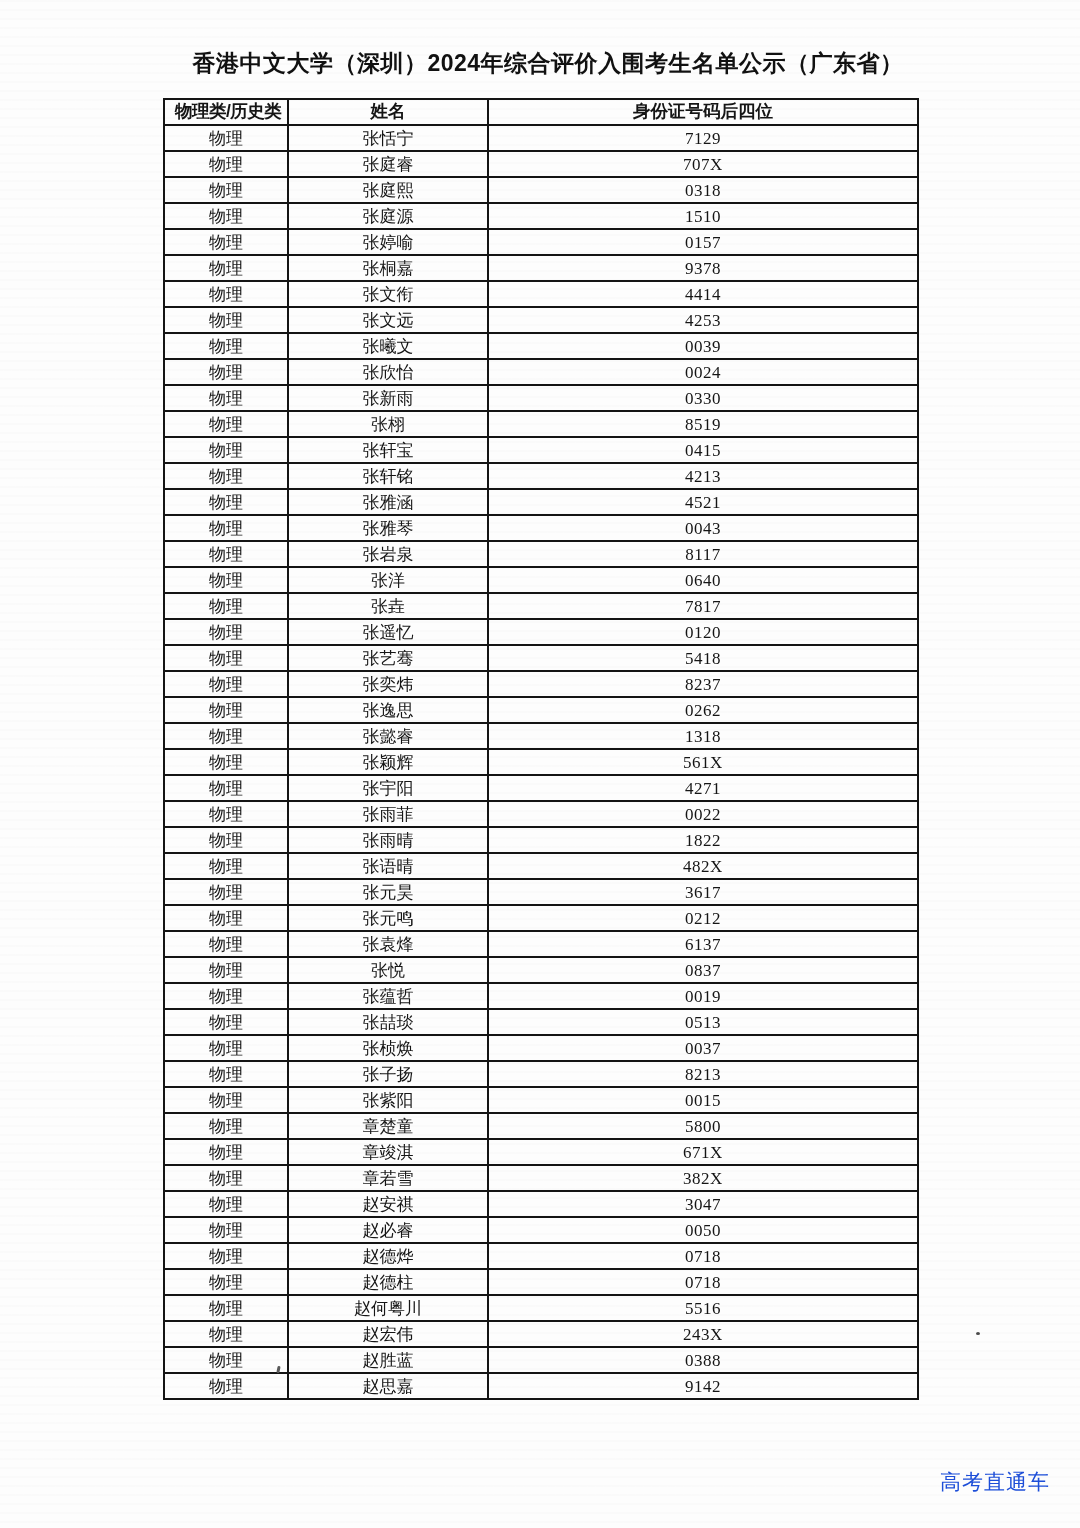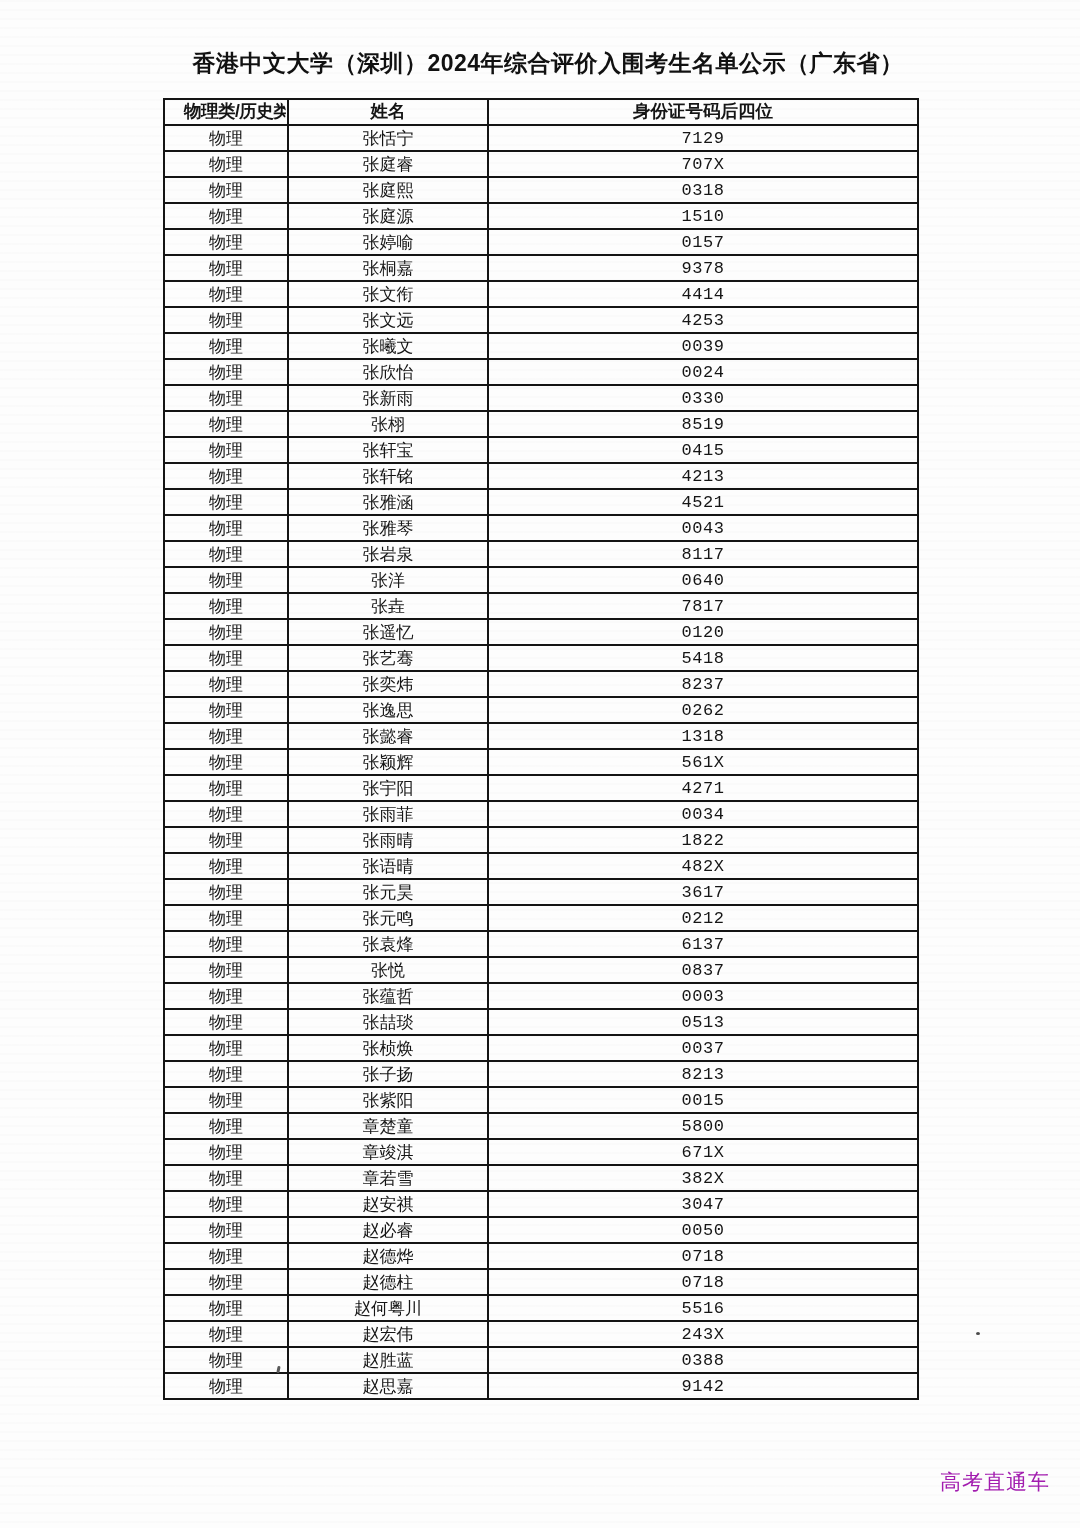--- a/index.html
+++ b/index.html
@@ -52,34 +52,34 @@
     line-height: 1;
     white-space: nowrap;
     overflow: hidden;
   }
   .roster th {
     font-weight: bold;
     font-size: 17.5px;
   }
   .roster th.col-cat {
     text-align: left;
-    padding-left: 19px;
+    padding-left: 10px;
     letter-spacing: -0.5px;
     border-radius: 12px;
   }
   .roster td.cell-id {
-    font-family: Liberation Mono, monospace;
+    font-family: Liberation Serif, serif;
     letter-spacing: 0.5px;
   }
   .watermark {
     position: absolute;
     top: 1468px;
     right: 30px;
     font-size: 21px;
-    color: #a21caf;
+    color: #1d4ed8;
     letter-spacing: 1px;
   }
   .artifact-dot {
     position: absolute;
     left: 976px;
     top: 1332px;
     width: 4px;
     height: 3px;
     background: #4a4a4a;
     border-radius: 50%;
@@ -242,21 +242,21 @@
           <td class="cell-id">561X</td>
         </tr>
         <tr>
           <td class="cell-cat">物理</td>
           <td class="cell-name">张宇阳</td>
           <td class="cell-id">4271</td>
         </tr>
         <tr>
           <td class="cell-cat">物理</td>
           <td class="cell-name">张雨菲</td>
-          <td class="cell-id">0034</td>
+          <td class="cell-id">0022</td>
         </tr>
         <tr>
           <td class="cell-cat">物理</td>
           <td class="cell-name">张雨晴</td>
           <td class="cell-id">1822</td>
         </tr>
         <tr>
           <td class="cell-cat">物理</td>
           <td class="cell-name">张语晴</td>
           <td class="cell-id">482X</td>
@@ -277,21 +277,21 @@
           <td class="cell-id">6137</td>
         </tr>
         <tr>
           <td class="cell-cat">物理</td>
           <td class="cell-name">张悦</td>
           <td class="cell-id">0837</td>
         </tr>
         <tr>
           <td class="cell-cat">物理</td>
           <td class="cell-name">张蕴哲</td>
-          <td class="cell-id">0003</td>
+          <td class="cell-id">0019</td>
         </tr>
         <tr>
           <td class="cell-cat">物理</td>
           <td class="cell-name">张喆琰</td>
           <td class="cell-id">0513</td>
         </tr>
         <tr>
           <td class="cell-cat">物理</td>
           <td class="cell-name">张桢焕</td>
           <td class="cell-id">0037</td>

